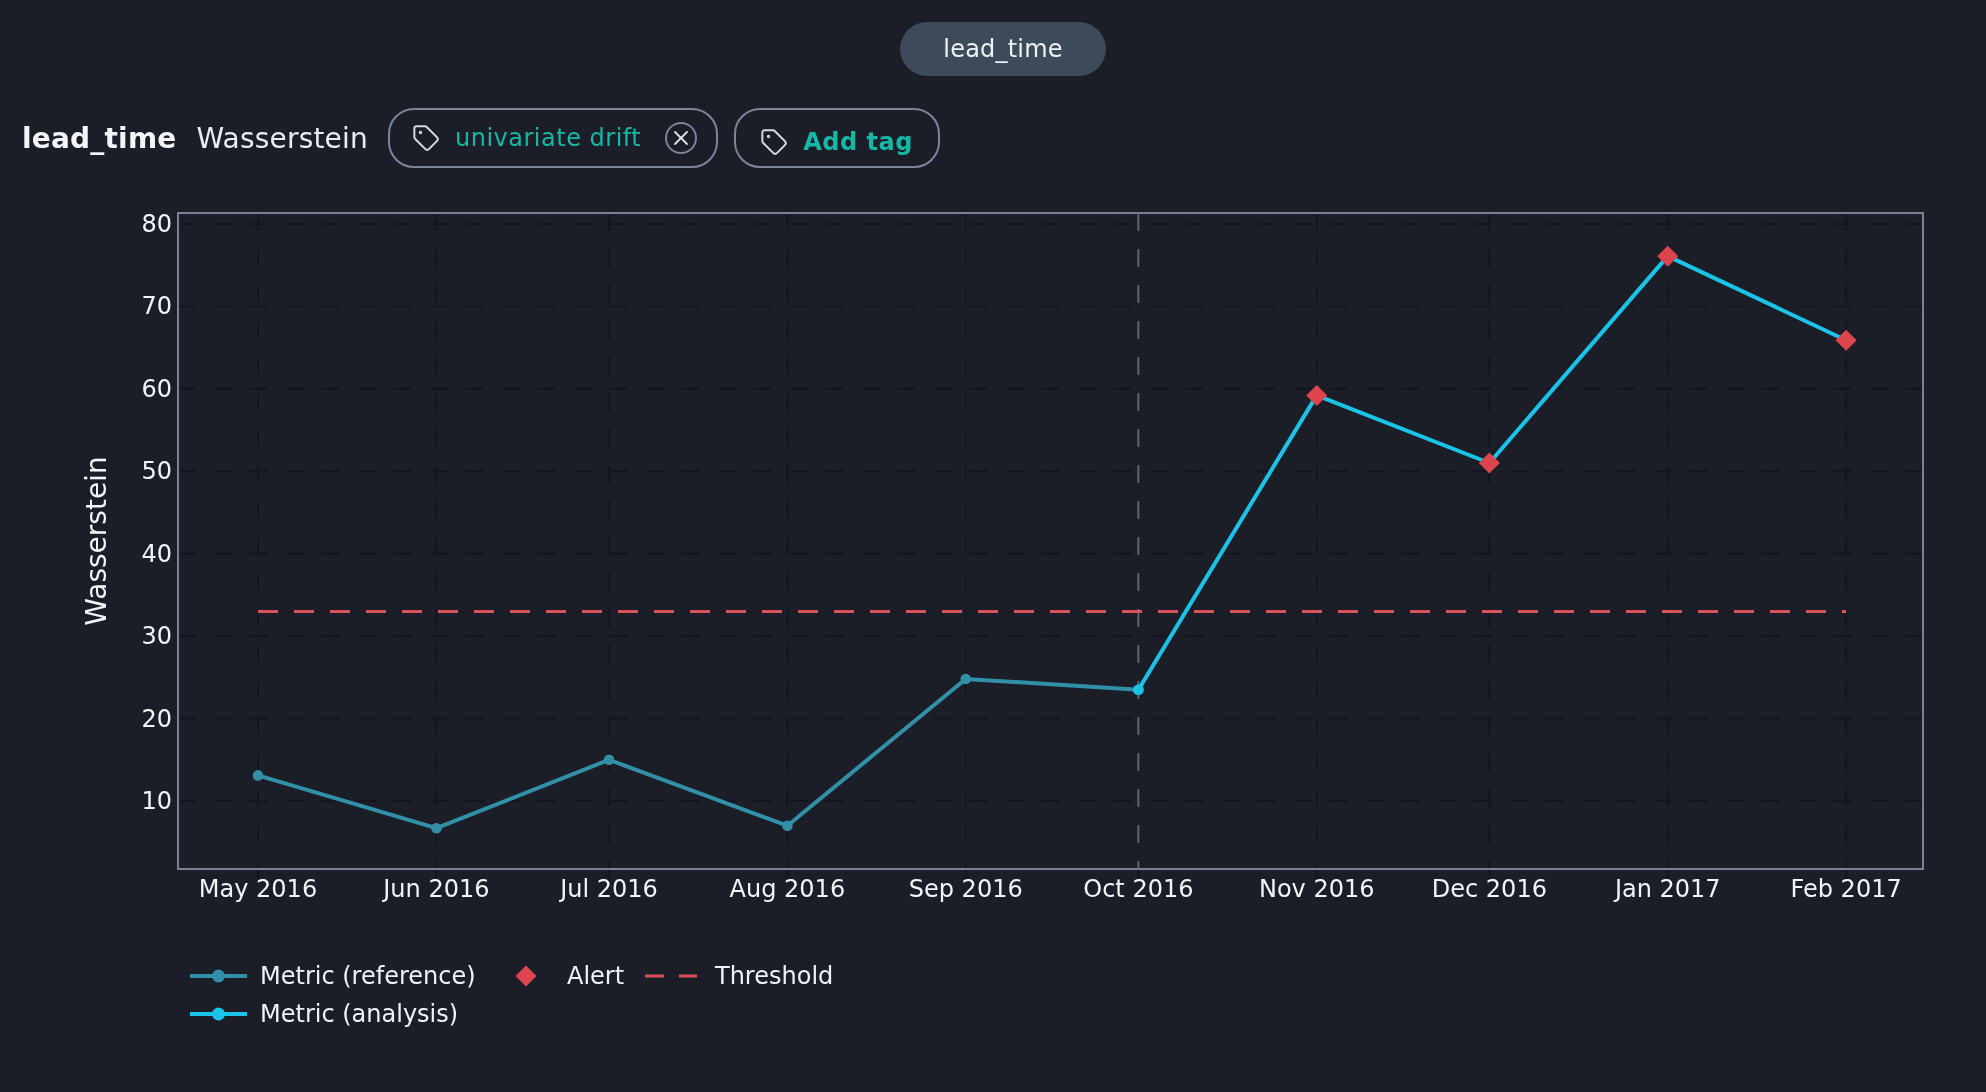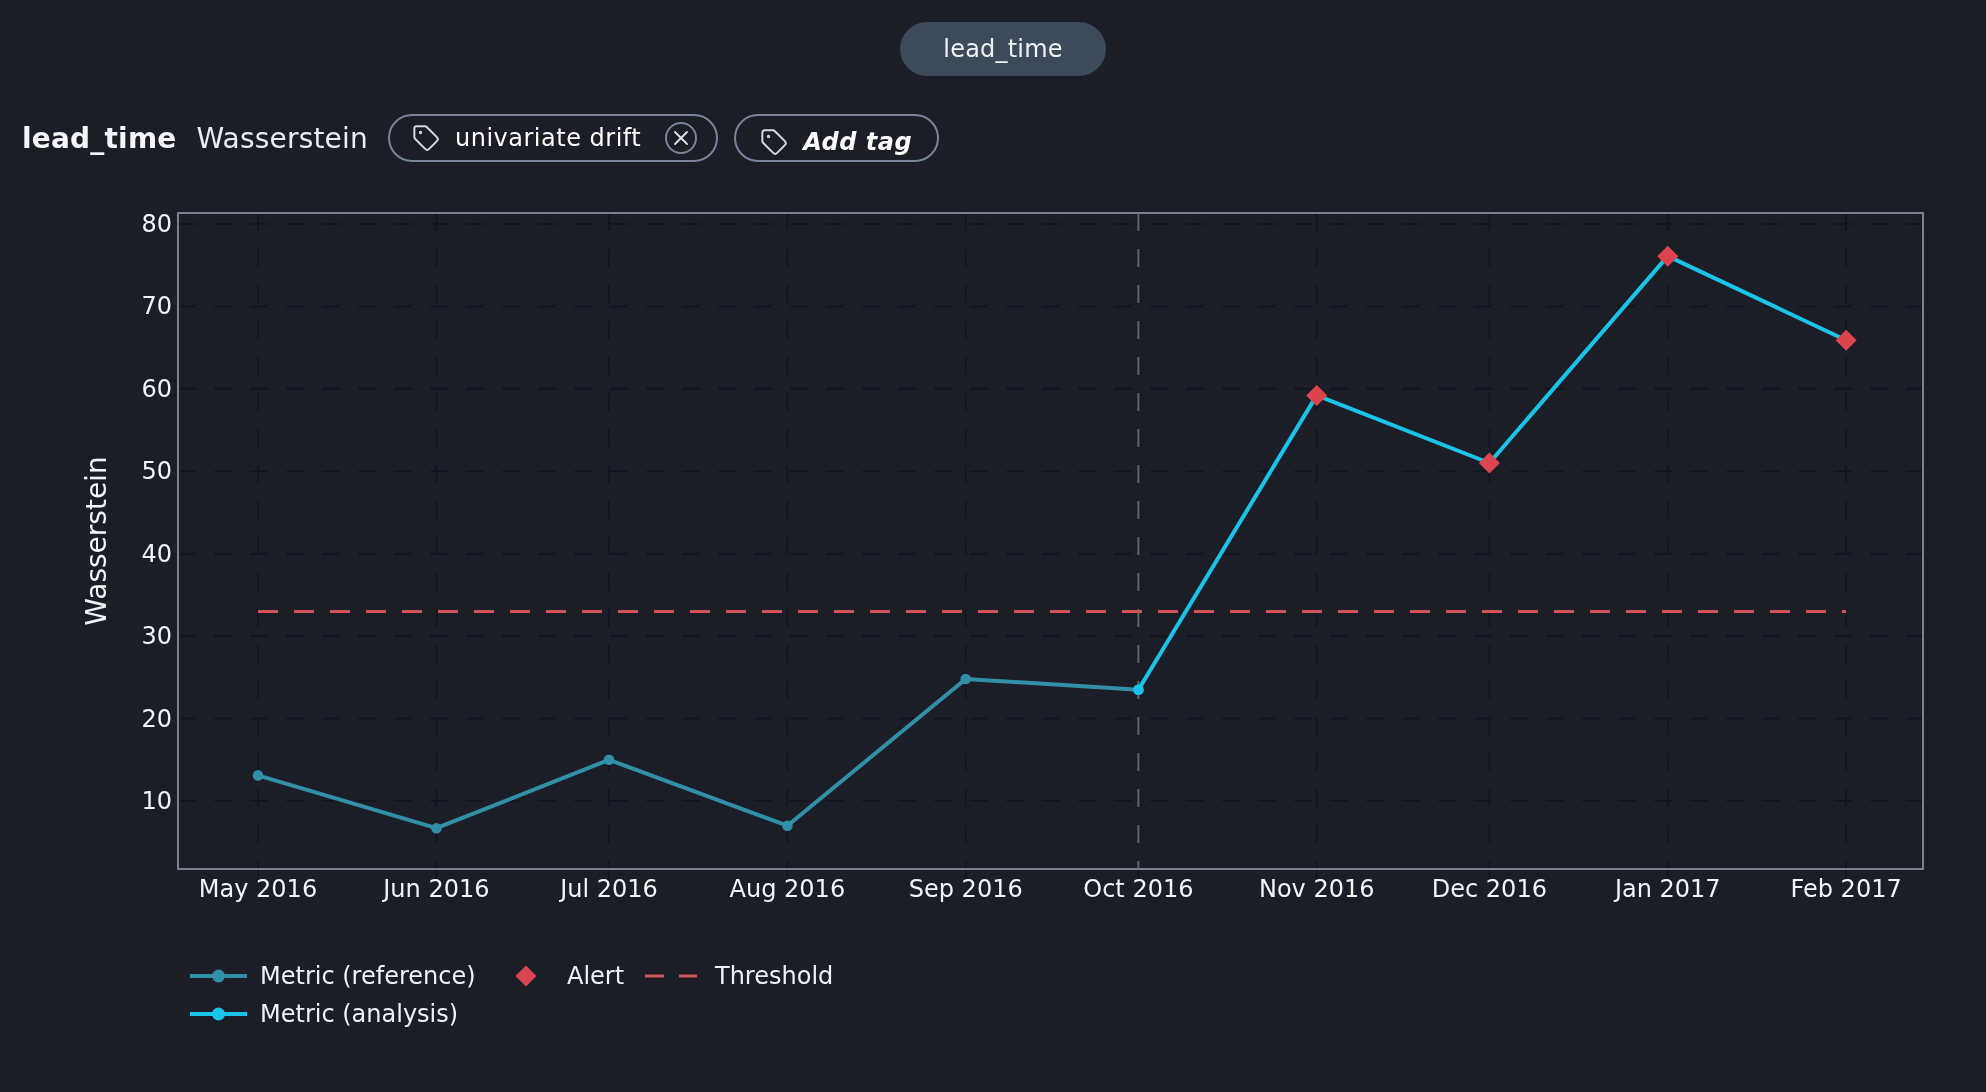--- a/index.html
+++ b/index.html
@@ -19,29 +19,29 @@
     cursor: default;
   }
   .header-row {
     position: absolute; left: 22px; top: 112px; height: 52px;
     display: flex; align-items: center;
   }
   .page-title { font-size: 28px; font-weight: bold; color: #f3f5f8; margin-right: 20px; letter-spacing: 0.2px; }
   .page-metric { font-size: 28px; color: #e9edf2; margin-right: 20px; letter-spacing: 0.2px; }
   .tags-row { display: flex; align-items: center; gap: 16px; }
   .tag-pill {
-    display: flex; align-items: center; height: 48px;
+    display: flex; align-items: center; height: 60px;
     border: 2px solid #7b849a; border-radius: 26px;
     padding: 0 19px 0 22px;
-    color: #ffffff; font-size: 24px; letter-spacing: 0.5px;
+    color: #14b8a6; font-size: 24px; letter-spacing: 0.5px;
     background: transparent; cursor: pointer;
   }
   .tag-pill .tag-icon { margin-right: 15px; display: flex; }
   .tag-pill .tag-label { margin-right: 24px; white-space: nowrap; }
-  .tag-pill.add-tag { padding: 8px 25px 0 24px; font-style: italic; }
+  .tag-pill.add-tag { padding: 8px 25px 0 24px; }
   .tag-pill.add-tag .tag-label { margin-right: 0; font-weight: bold; }
   .tag-close {
     width: 32px; height: 32px; border-radius: 50%;
     border: 2px solid #7b849a;
     display: flex; align-items: center; justify-content: center;
     cursor: pointer;
   }
   svg text { user-select: none; }
   #chart-svg { position: absolute; left: 0; top: 0; }
 </style>

